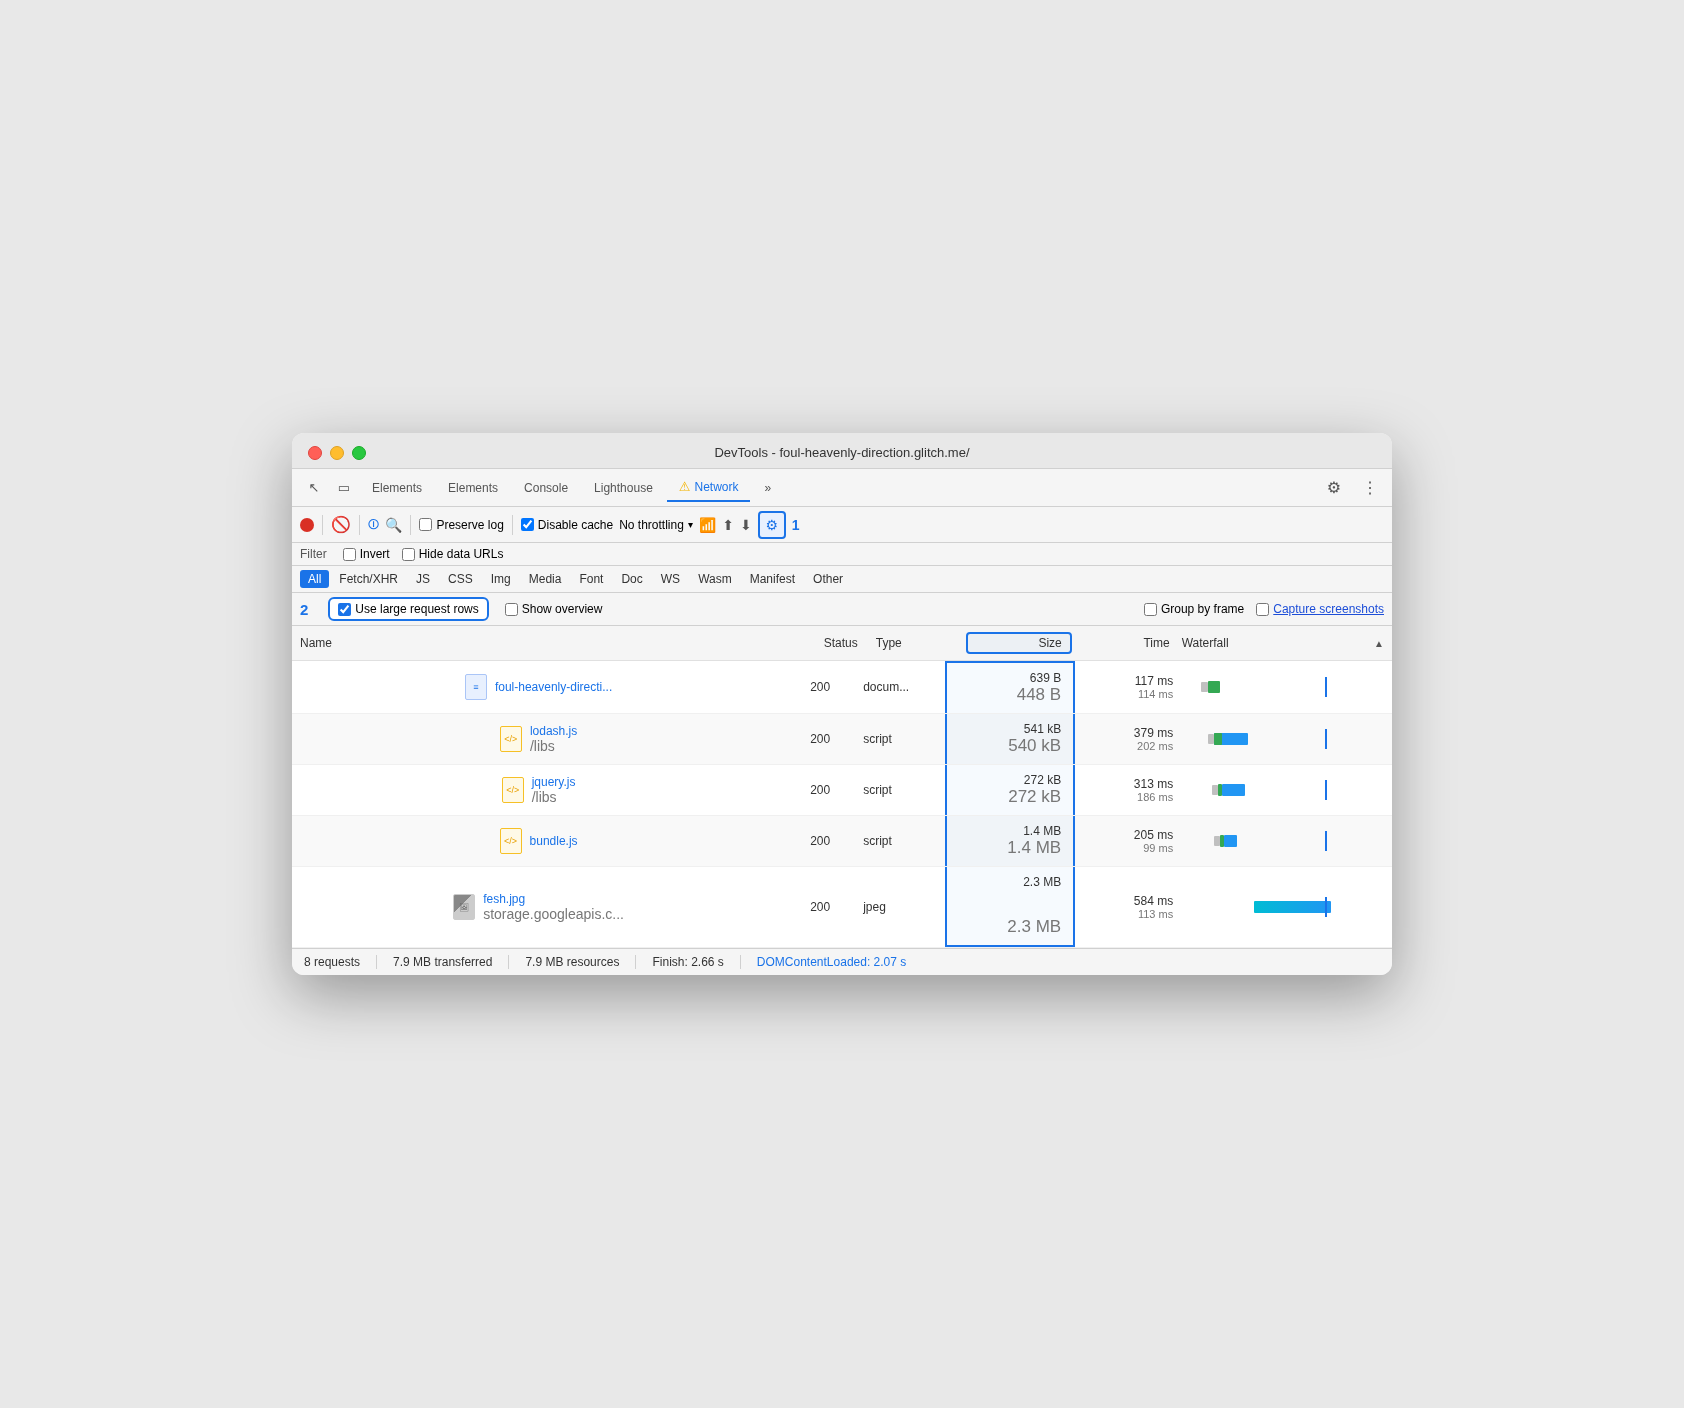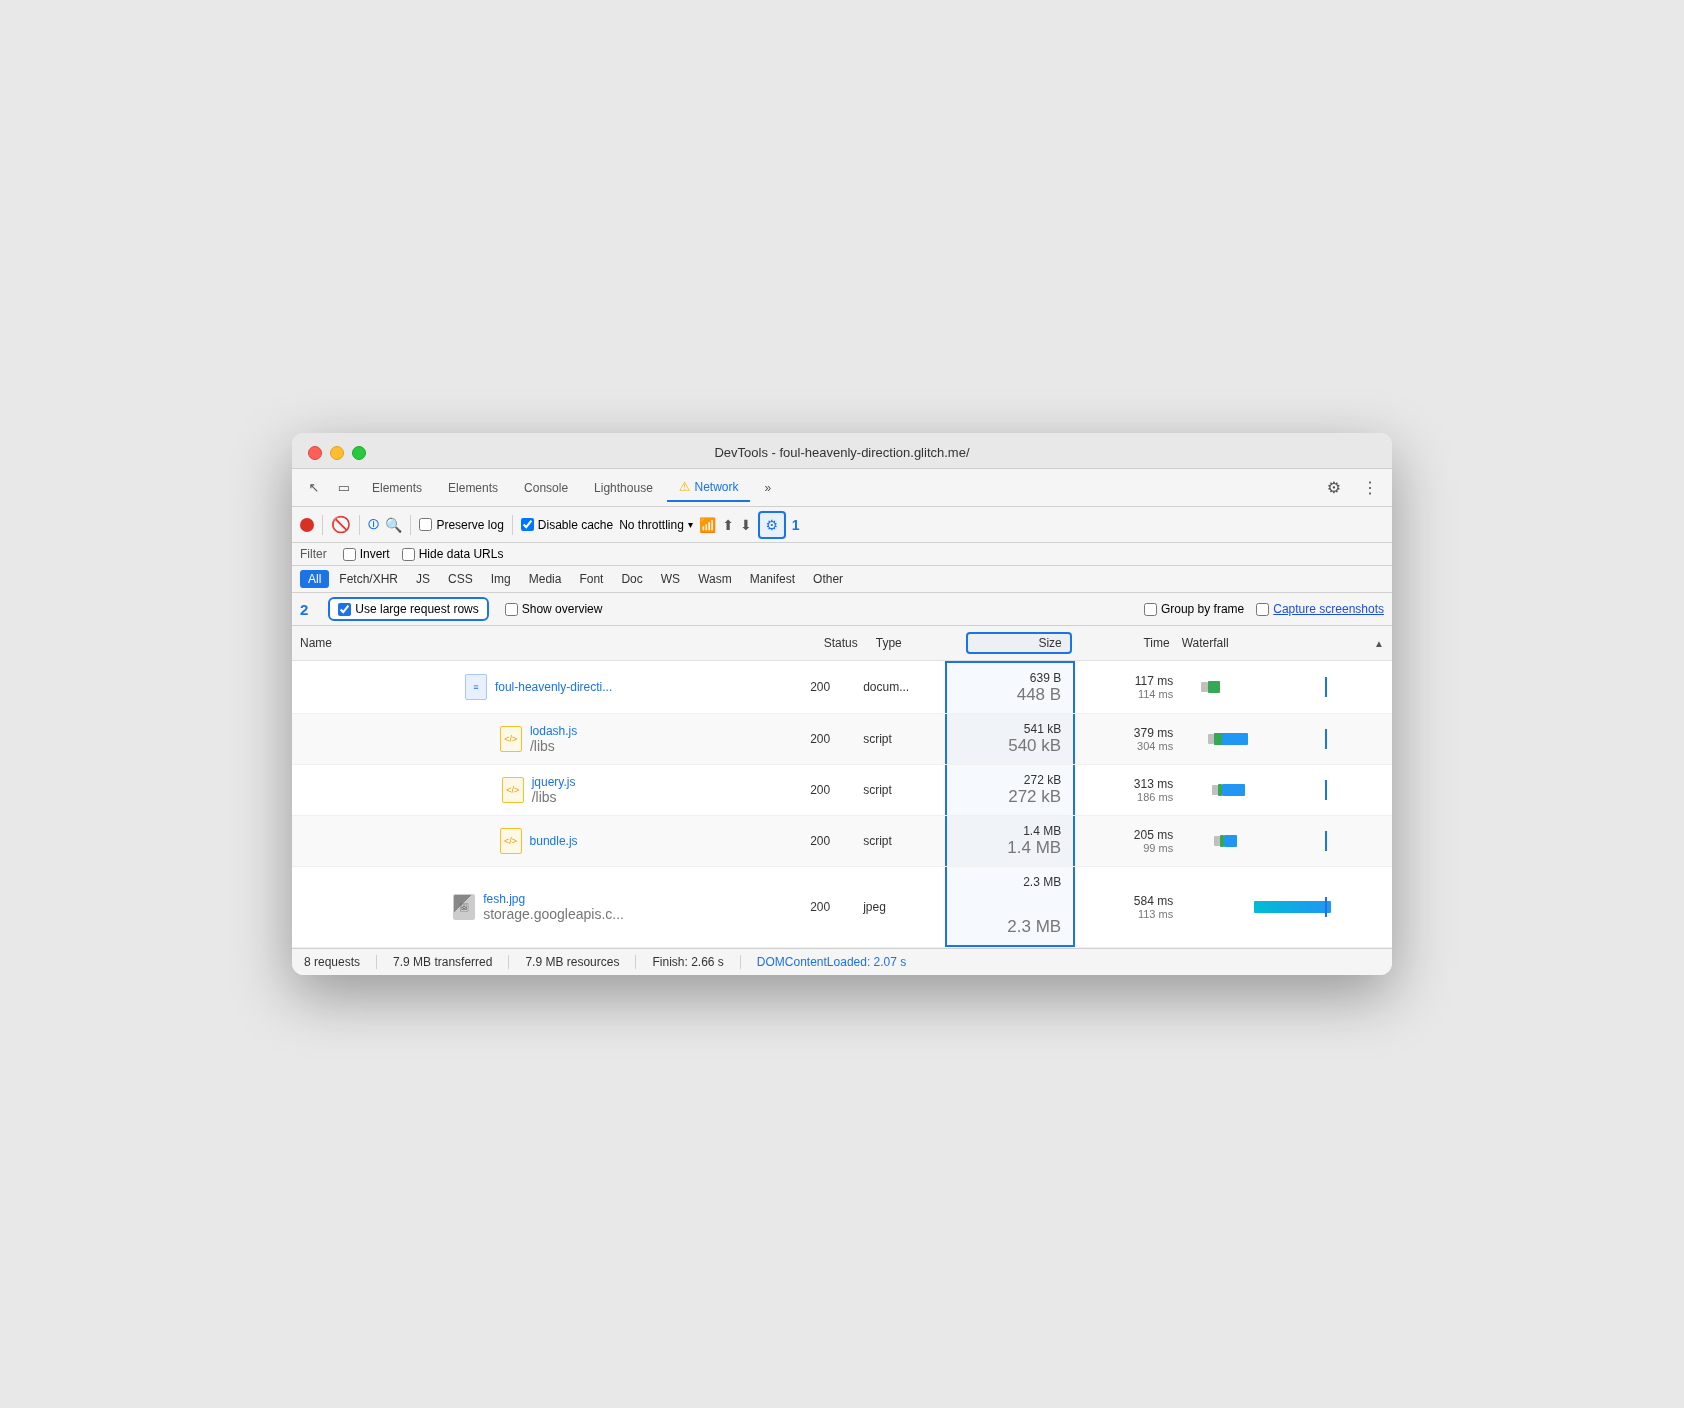--- a/index.html
+++ b/index.html
@@ -542,21 +542,21 @@
         </div>
       </div>
       <div class="cell cell-status">200</div>
       <div class="cell cell-type">script</div>
       <div class="cell cell-size" style="border-left:2.5px solid #1a73e8;border-right:2.5px solid #1a73e8;background:rgba(26,115,232,0.04);">
         <div class="size-top">541 kB</div>
         <div class="size-bottom">540 kB</div>
       </div>
       <div class="cell cell-time">
         <div class="time-top">379 ms</div>
-        <div class="time-bottom">304 ms</div>
+        <div class="time-bottom">202 ms</div>
       </div>
       <div class="cell cell-waterfall">
         <div class="waterfall-container">
           <div class="wf-bar wf-waiting" style="left:8%;width:3%;height:10px;"></div>
           <div class="wf-bar" style="left:11%;width:18%;height:12px;background:#2196f3;"></div>
           <div class="wf-bar" style="left:11%;width:4%;height:12px;background:#34a853;"></div>
           <div class="wf-blue-line"></div>
         </div>
       </div>
     </div>

